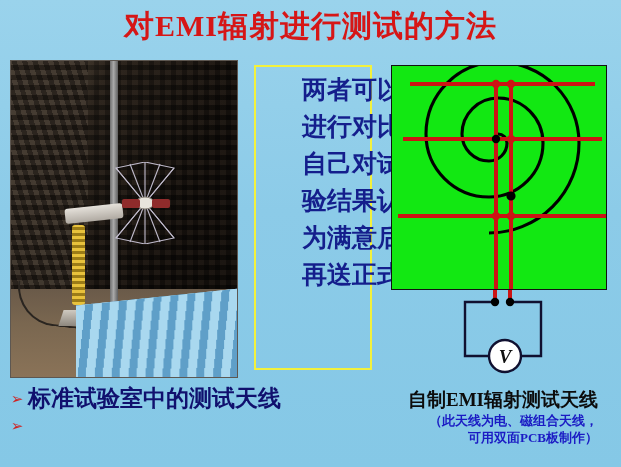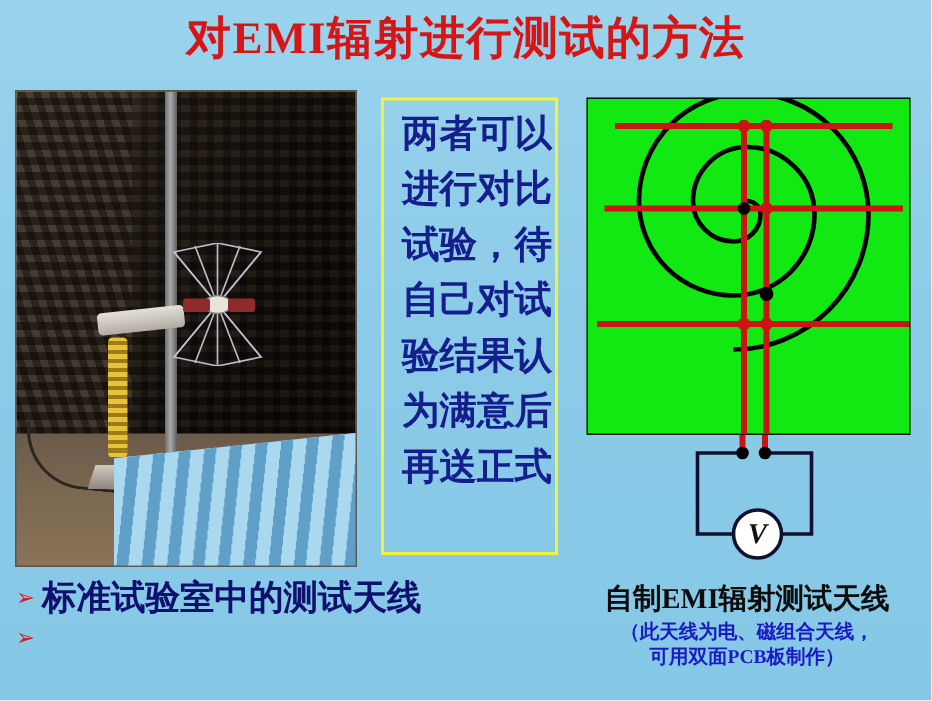--- a/index.html
+++ b/index.html
@@ -151,27 +151,28 @@
     left: 254px;
     top: 65px;
     width: 118px;
     height: 305px;
     border: 2px solid #f3f13c;
     box-sizing: border-box;
     padding: 4px 2px 0 2px;
   }
   #textbox .tline {
     display: block;
-    text-align: right;
+    text-align: left;
     color: #141e8c;
     font-family: Liberation Sans, sans-serif;
     font-weight: bold;
     font-size: 25px;
     line-height: 37px;
     white-space: nowrap;
+    margin-left: 44px;
   }
 
   
   #pcb {
     position: absolute;
     left: 391px;
     top: 65px;
     width: 216px;
     height: 225px;
     background: #12e812;
@@ -227,24 +228,24 @@
     color: #10106e;
     font-family: "Liberation Serif", serif;
     font-weight: bold;
     font-size: 23px;
     white-space: nowrap;
   }
 
   
   #caption {
     position: absolute;
-    left: 378px;
+    left: 358px;
     top: 388px;
     width: 240px;
-    text-align: center;
+    text-align: right;
   }
   #caption .cap-main {
     display: block;
     color: #0c0c0c;
     font-family: "Liberation Serif", serif;
     font-weight: bold;
     font-size: 19px;
     line-height: 24px;
     white-space: nowrap;
   }
@@ -308,21 +309,20 @@
         <rect x="16" y="37" width="18" height="9" rx="2" fill="#8f2b2b"></rect>
         <rect x="46" y="37" width="18" height="9" rx="2" fill="#8f2b2b"></rect>
       </svg>
     </div>
     <div class="cones"></div>
   </div>
 
   <div id="textbox">
     <span class="tline">两者可以</span>
     <span class="tline">进行对比</span>
-    <span class="tline">试验，待</span>
     <span class="tline">自己对试</span>
     <span class="tline">验结果认</span>
     <span class="tline">为满意后</span>
     <span class="tline">再送正式</span>
   </div>
 
   <div id="pcb">
     <svg width="214" height="223" viewBox="0 0 214 223">
 
       <g fill="none" stroke="#000000" stroke-width="3.1">

